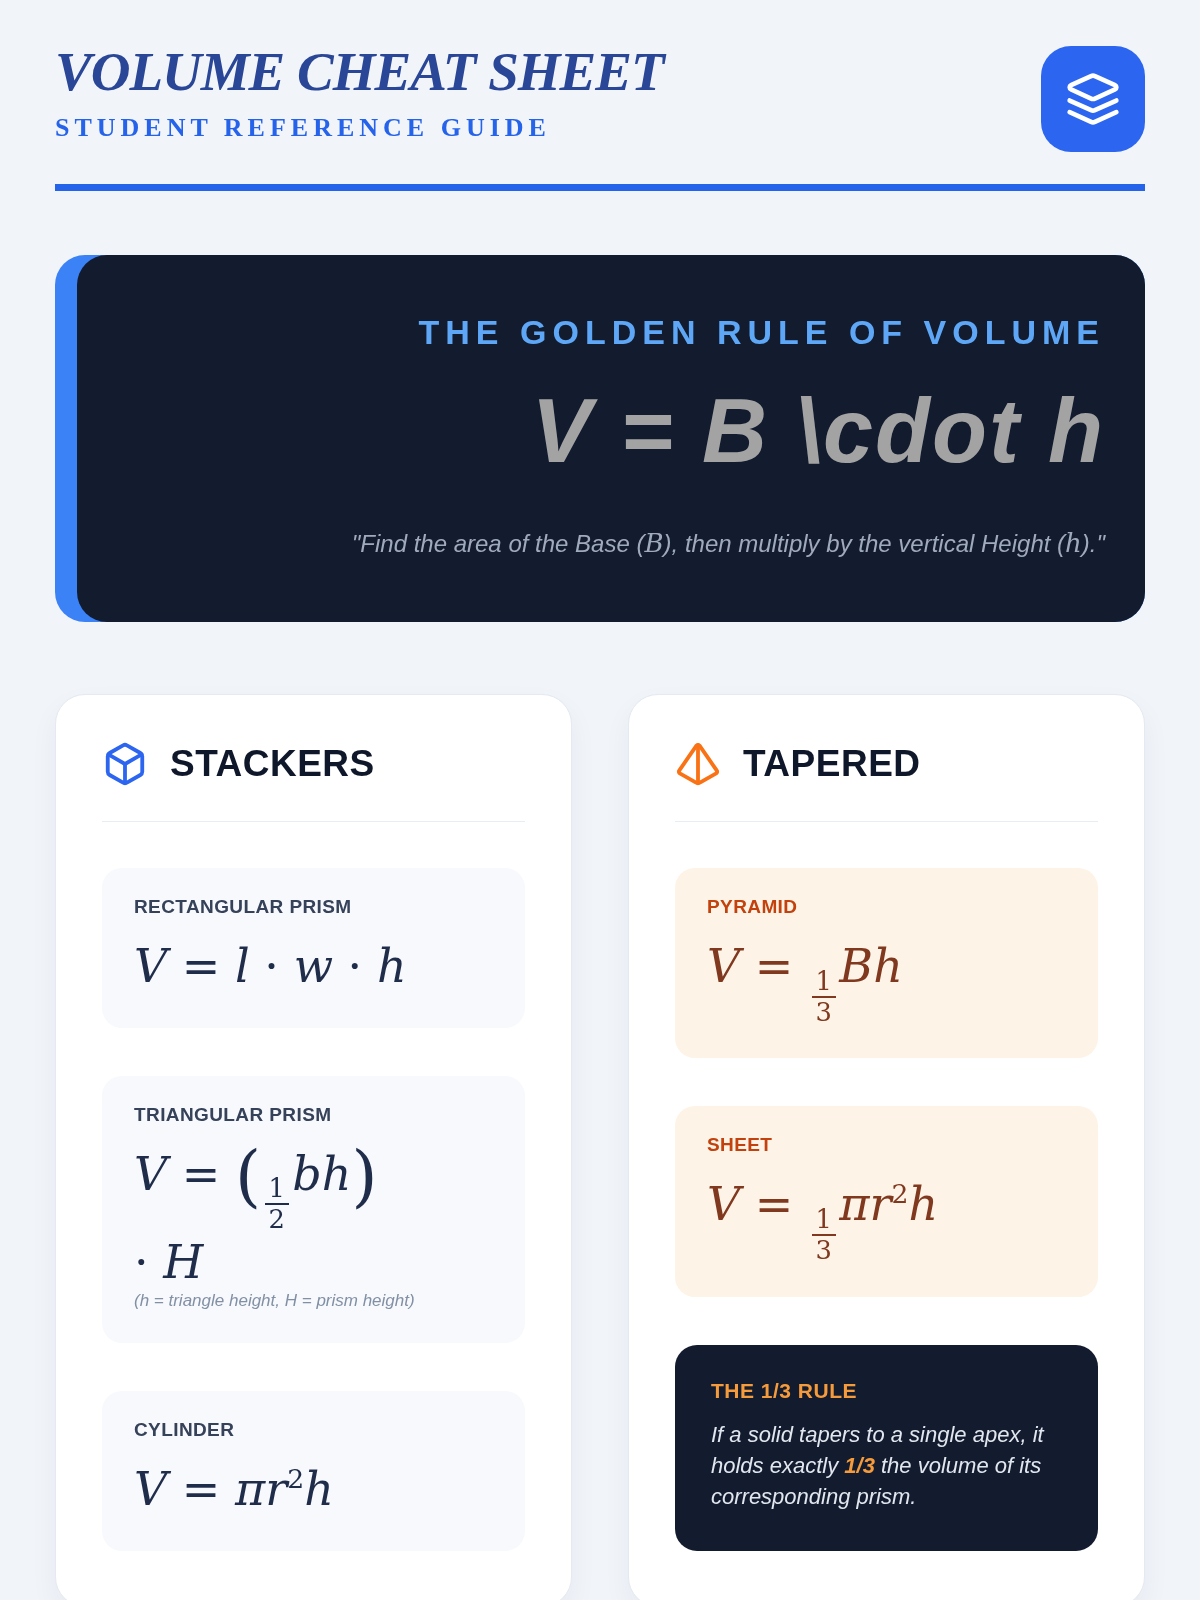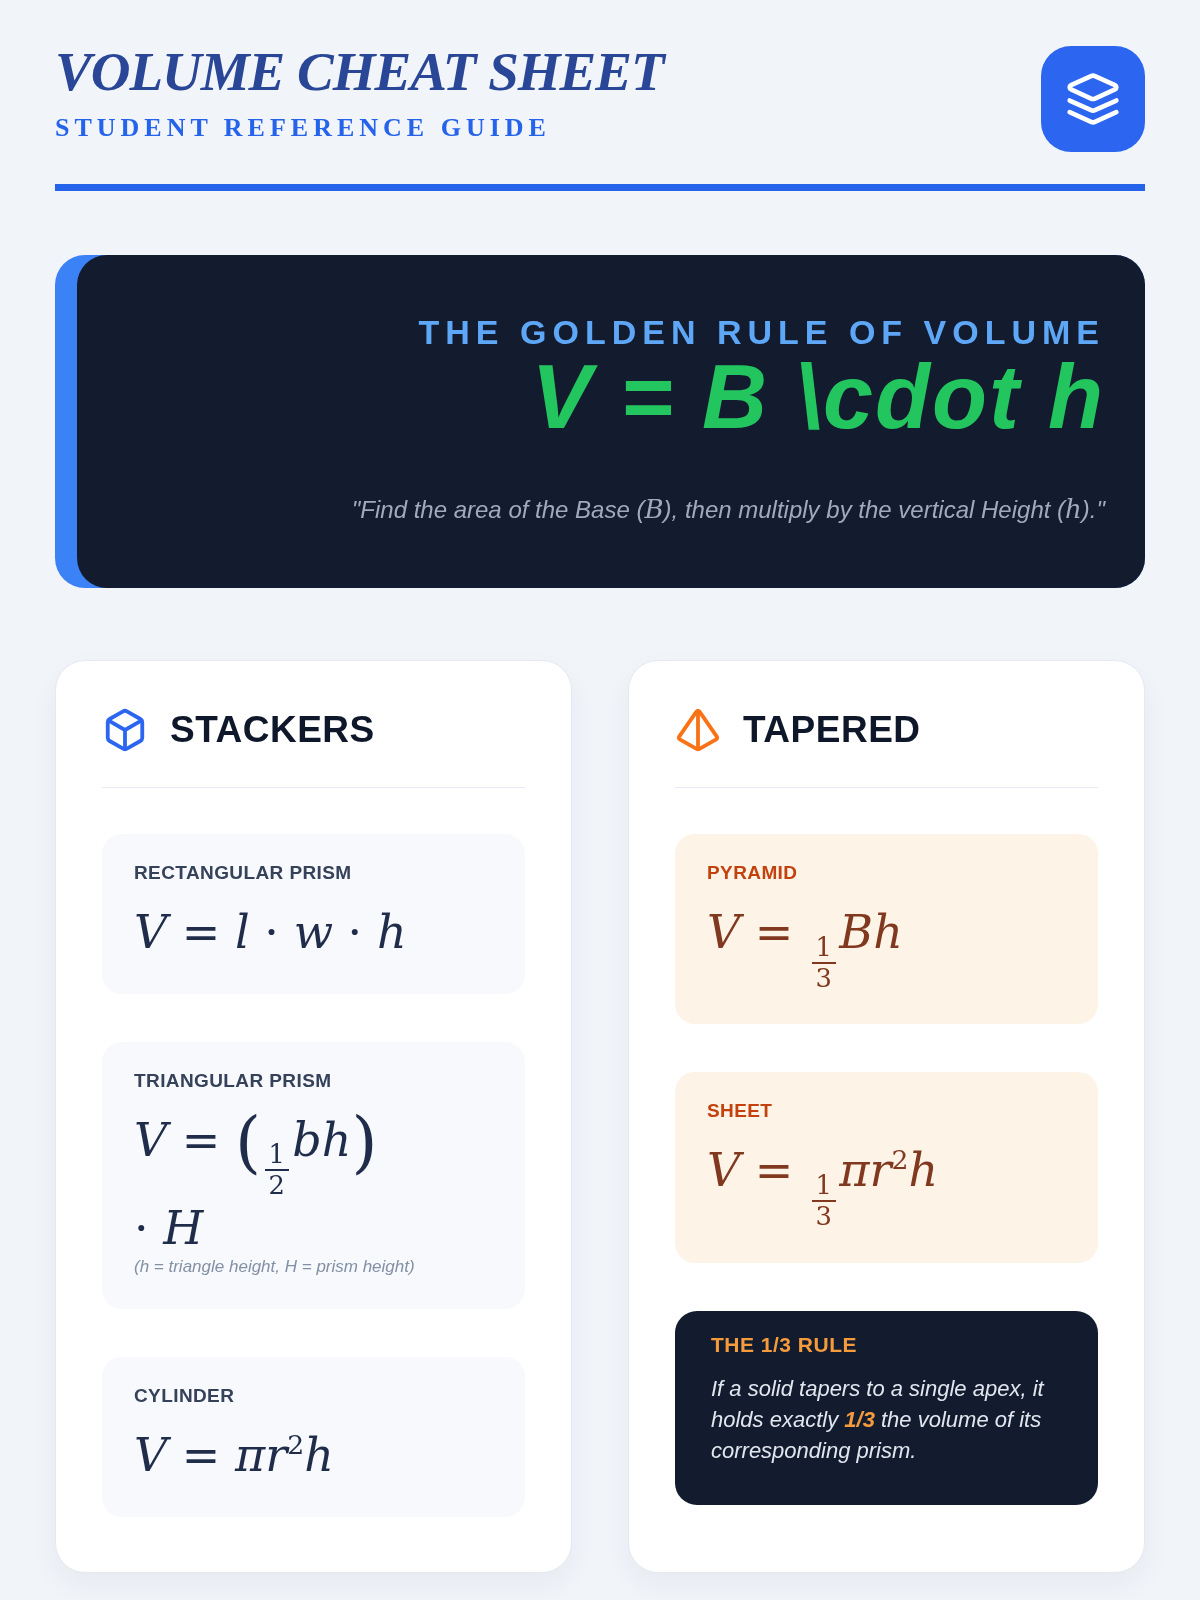--- a/index.html
+++ b/index.html
@@ -32,22 +32,22 @@
   
   .hero-wrap { margin-top:64px; background:#3b82f6; border-radius:30px; }
   .hero {
     background:#131c2f; border-radius:30px; margin-left:22px;
     padding:58px 40px 64px 40px; text-align:right;
   }
   .hero-eyebrow {
     font-size:34px; font-weight:bold; letter-spacing:6px; color:#5ea7f7;
   }
   .hero-formula {
-    font-size:90px; font-weight:bold; font-style:italic;
-    color:#22c55e; letter-spacing:2px; line-height:1.0; white-space:pre;
+    margin-top:34px; font-size:90px; font-weight:bold; font-style:italic;
+    color:#a3a3a3; letter-spacing:2px; line-height:1.0; white-space:pre;
   }
   .hero-quote {
     margin-top:52px; font-size:24px; font-style:italic; color:#a0aabd;
   }
   .hero-quote .tk-m { font-size:26px; }
 
   
   .cols { margin-top:72px; display:grid; grid-template-columns:1fr 1fr; gap:56px; }
   .col-card {
     background:#ffffff; border:1px solid #e4e9f2; border-radius:30px;
@@ -84,21 +84,21 @@
   .frac {
     display:inline-flex; flex-direction:column; align-items:center;
     font-size:0.56em; line-height:1.12; vertical-align:-0.30em;
     font-style:normal; margin:0 0.14em; text-align:center;
   }
   .frac .den { border-top:0.09em solid currentColor; padding:0 0.15em; }
 
   
   .callout {
     margin-top:48px; background:#131c2f; border-radius:22px;
-    padding:22px 36px 38px 36px;
+    padding:34px 36px 38px 36px;
   }
   .callout-title { font-size:21px; font-weight:bold; letter-spacing:0.5px; color:#f59b3c; }
   .callout-body {
     margin-top:16px; font-size:22px; font-style:italic;
     color:#e2e7ef; line-height:1.42;
   }
 </style>
 </head>
 <body>
 

